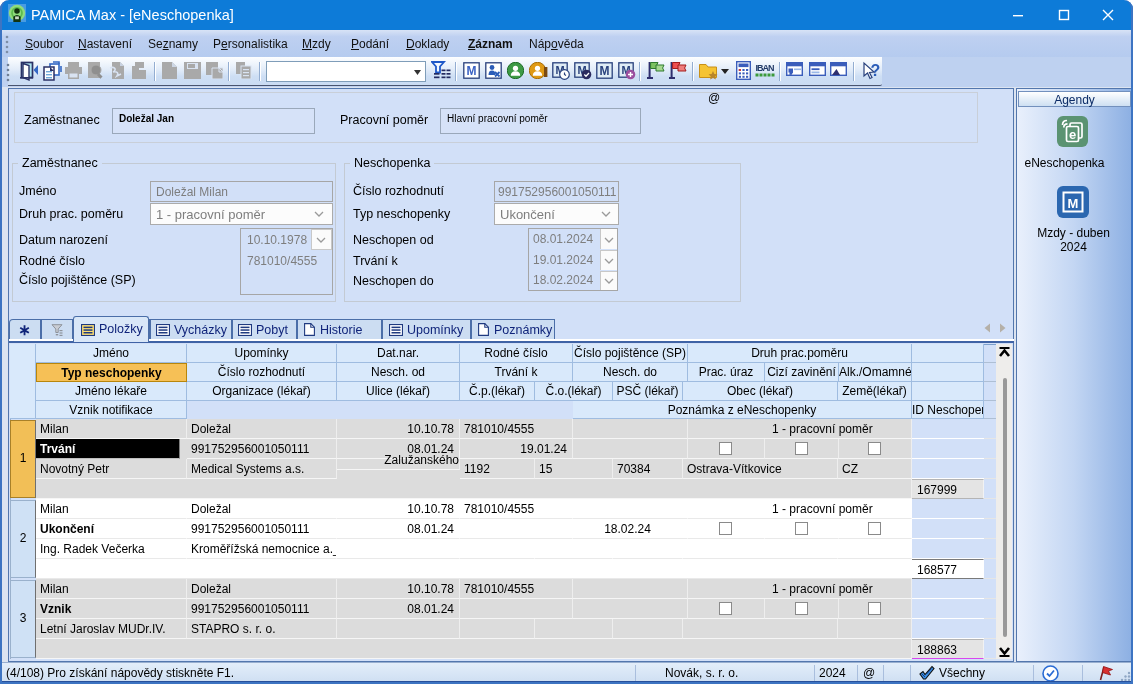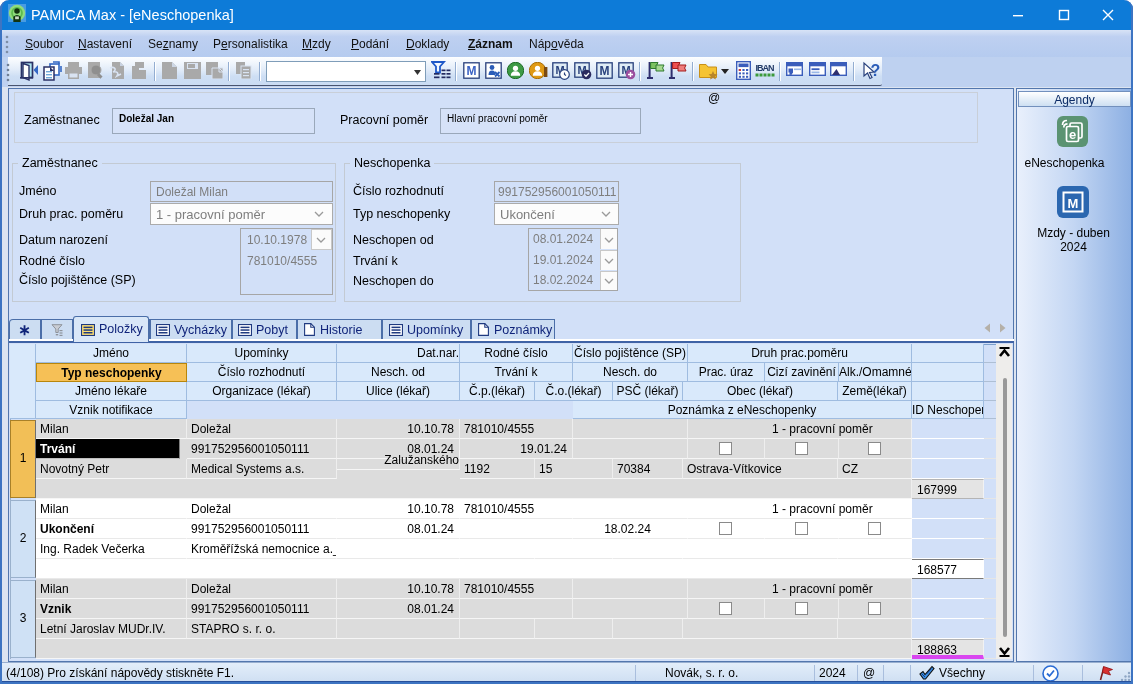--- a/index.html
+++ b/index.html
@@ -429,21 +429,21 @@
   <div style="position:absolute;left:974px;top:215px;width:12px;height:20px;background:#d2e0f8;border-bottom:1px solid #e6e6e6"></div>
   <div style="position:absolute;left:974px;top:235px;width:12px;height:20px;background:#d2e0f8;border-bottom:1px solid #e6e6e6"></div>
   <div style="position:absolute;left:974px;top:255px;width:12px;height:20px;background:#d2e0f8;border-bottom:1px solid #e6e6e6"></div>
   <div style="position:absolute;left:974px;top:275px;width:12px;height:20px;background:#d2e0f8;border-bottom:1px solid #e6e6e6"></div>
   <div style="position:absolute;left:974px;top:295px;width:12px;height:20px;background:#d2e0f8;border-bottom:1px solid #e6e6e6"></div>
   <div style="position:absolute;left:0;top:0;width:986px;height:1px;background:#7da0cc"></div>
   <div style="position:absolute;left:0;top:0;width:1px;height:315px;background:#9ab1cc"></div>
   <div class="hc" style="left:0;top:0;width:26px;height:75px"></div>
   <div class="hc" style="left:26px;top:0px;width:151px;height:19px;">Jméno</div>
   <div class="hc" style="left:177px;top:0px;width:150px;height:19px;">Upomínky</div>
-  <div class="hc" style="left:327px;top:0px;width:123px;height:19px;text-align:right;">Dat.nar.</div>
+  <div class="hc" style="left:327px;top:0px;width:123px;height:19px;">Dat.nar.</div>
   <div class="hc" style="left:450px;top:0px;width:113px;height:19px;">Rodné číslo</div>
   <div class="hc" style="left:563px;top:0px;width:115px;height:19px;">Číslo pojištěnce (SP)</div>
   <div class="hc" style="left:678px;top:0px;width:224px;height:19px;">Druh prac.poměru</div>
   <div class="hc" style="left:902px;top:0px;width:72px;height:19px;"></div>
   <div class="hc" style="left:26px;top:19px;width:151px;height:19px;background:#f6c056;border:1px solid #b8860b;"><b>Typ neschopenky</b></div>
   <div class="hc" style="left:177px;top:19px;width:150px;height:19px;">Číslo rozhodnutí</div>
   <div class="hc" style="left:327px;top:19px;width:123px;height:19px;">Nesch. od</div>
   <div class="hc" style="left:450px;top:19px;width:113px;height:19px;">Trvání k</div>
   <div class="hc" style="left:563px;top:19px;width:115px;height:19px;">Nesch. do</div>
   <div class="hc" style="left:678px;top:19px;width:77px;height:19px;">Prac. úraz</div>
@@ -559,21 +559,21 @@
   <div style="position:absolute;left:858px;top:258px;width:13px;height:13px;background:#fff;border:1px solid #8a8a8a"></div>
   <div class="dc" style="left:26px;top:275px;width:151px;height:20px;border-bottom:1px solid rgba(255,255,255,0.75);padding-left:4px;">Letní Jaroslav MUDr.IV.</div>
   <div class="dc" style="left:177px;top:275px;width:150px;height:20px;border-bottom:1px solid rgba(255,255,255,0.75);padding-left:4px;">STAPRO s. r. o.</div>
   <div class="dc" style="left:327px;top:275px;width:123px;height:20px;border-bottom:1px solid rgba(255,255,255,0.75);padding-left:4px;"></div>
   <div class="dc" style="left:450px;top:275px;width:75px;height:20px;border-bottom:1px solid rgba(255,255,255,0.75);padding-left:4px;"></div>
   <div class="dc" style="left:525px;top:275px;width:78px;height:20px;border-bottom:1px solid rgba(255,255,255,0.75);padding-left:4px;"></div>
   <div class="dc" style="left:603px;top:275px;width:70px;height:20px;border-bottom:1px solid rgba(255,255,255,0.75);padding-left:4px;"></div>
   <div class="dc" style="left:673px;top:275px;width:155px;height:20px;border-bottom:1px solid rgba(255,255,255,0.75);padding-left:4px;"></div>
   <div class="dc" style="left:828px;top:275px;width:74px;height:20px;border-bottom:1px solid rgba(255,255,255,0.75);padding-left:4px;"></div>
   <div class="dc" style="left:26px;top:295px;width:876px;height:20px;border-bottom:1px solid rgba(255,255,255,0.75);padding-left:4px;"></div>
-  <div class="dc" style="left:902px;top:295px;width:72px;height:20px;background:#e4e4e4;border-top:1px solid #b4b4b4;border-bottom:4px solid #d946ef;padding-left:5px">188863</div>
+  <div class="dc" style="left:902px;top:295px;width:72px;height:20px;background:#e4e4e4;border-top:1px solid #b4b4b4;border-bottom:1px solid #d946ef;padding-left:5px">188863</div>
   </div>
   <div style="position:absolute;left:996px;top:344px;width:16px;height:315px;background:#eeedeb"></div>
   <svg style="position:absolute;left:999px;top:347px" width="11" height="10" viewBox="0 0 11 10">
       <rect x="0.5" y="0" width="10" height="2" fill="#000"></rect>
       <path d="M1 9 L5.5 3.5 L10 9" fill="none" stroke="#000" stroke-width="2.6"></path>
     </svg>
   <svg style="position:absolute;left:999px;top:647px" width="11" height="10" viewBox="0 0 11 10">
       <rect x="0.5" y="8" width="10" height="2" fill="#000"></rect>
       <path d="M1 1 L5.5 6.5 L10 1" fill="none" stroke="#000" stroke-width="2.6"></path>
     </svg>

